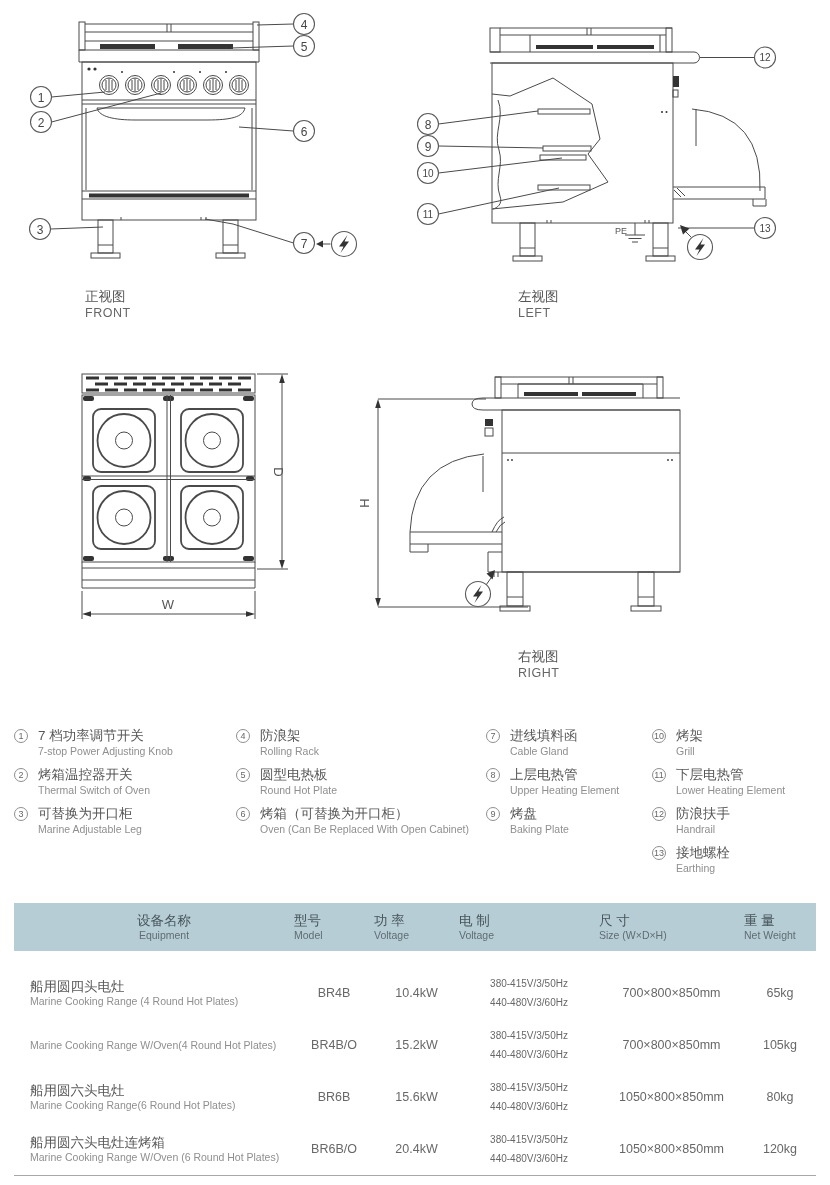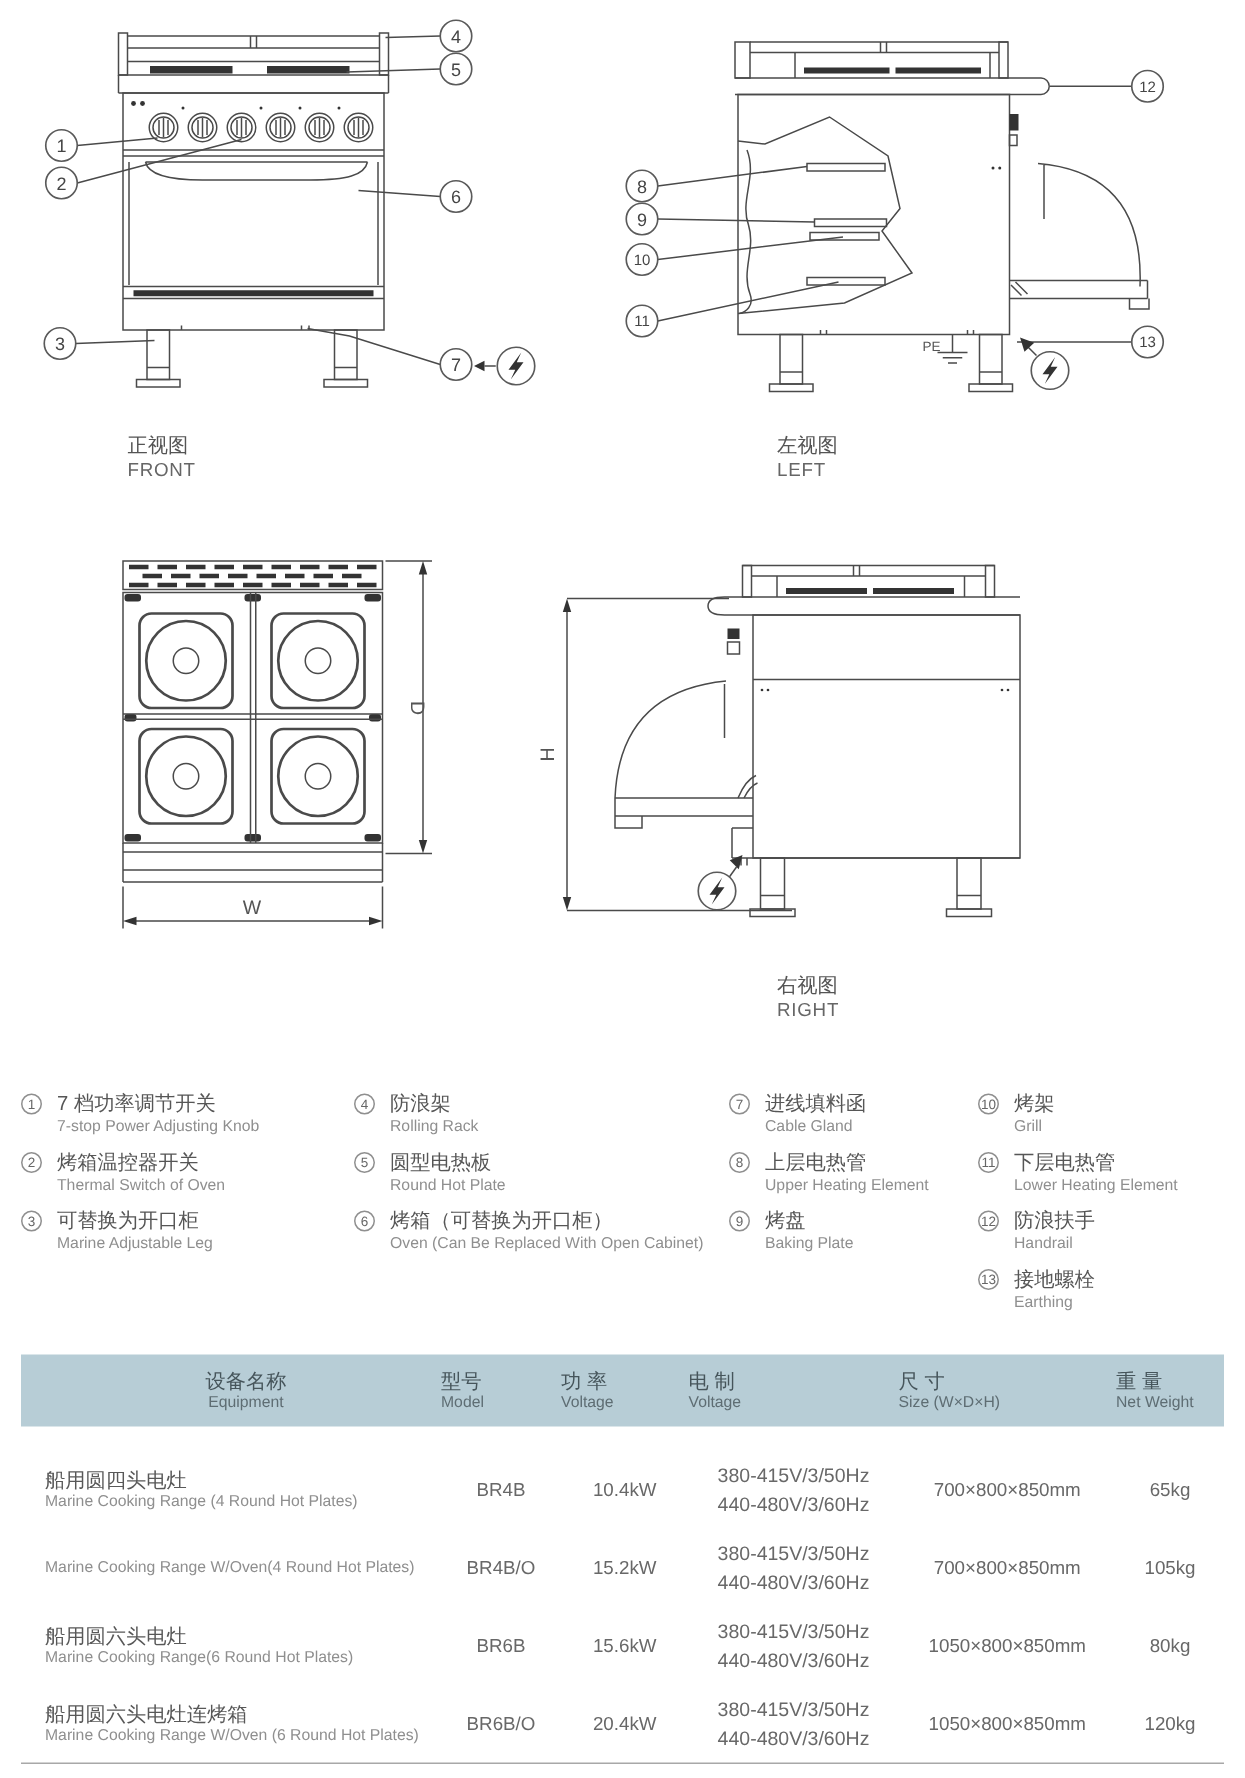--- a/index.html
+++ b/index.html
@@ -38,21 +38,21 @@
   .th{}
   .th .zh{font-size:13.5px;color:#46555b;display:block;line-height:17px}
   .th .en{font-size:10.5px;color:#5e6d73;display:block;line-height:13px}
   .th.first{text-align:center;padding-left:20px}
   .spec-rows{border-bottom:1px solid #a8a8a8;padding-top:16px}
   .spec-row{height:52px;align-items:center}
   .td{text-align:center;font-size:12.5px;color:#686868}
   .td.name{text-align:left;padding-left:16px}
   .td.name .zh{font-size:13.5px;color:#585858;display:block;line-height:17px;white-space:nowrap}
   .td.name .en{font-size:10.5px;color:#8f8f8f;display:block;line-height:13px;white-space:nowrap}
-  .vwrap{display:inline-block;text-align:left;font-size:13px;color:#686868;line-height:19px}
+  .vwrap{display:inline-block;text-align:left;font-size:10px;color:#686868;line-height:19px}
   .vwrap span{display:block}
 </style>
 </head>
 <body>
 
 <div class="page">
 
   <svg style="left:25px;top:8px" width="340" height="267" viewBox="0 0 340 267">
     <g class="dline">
 

